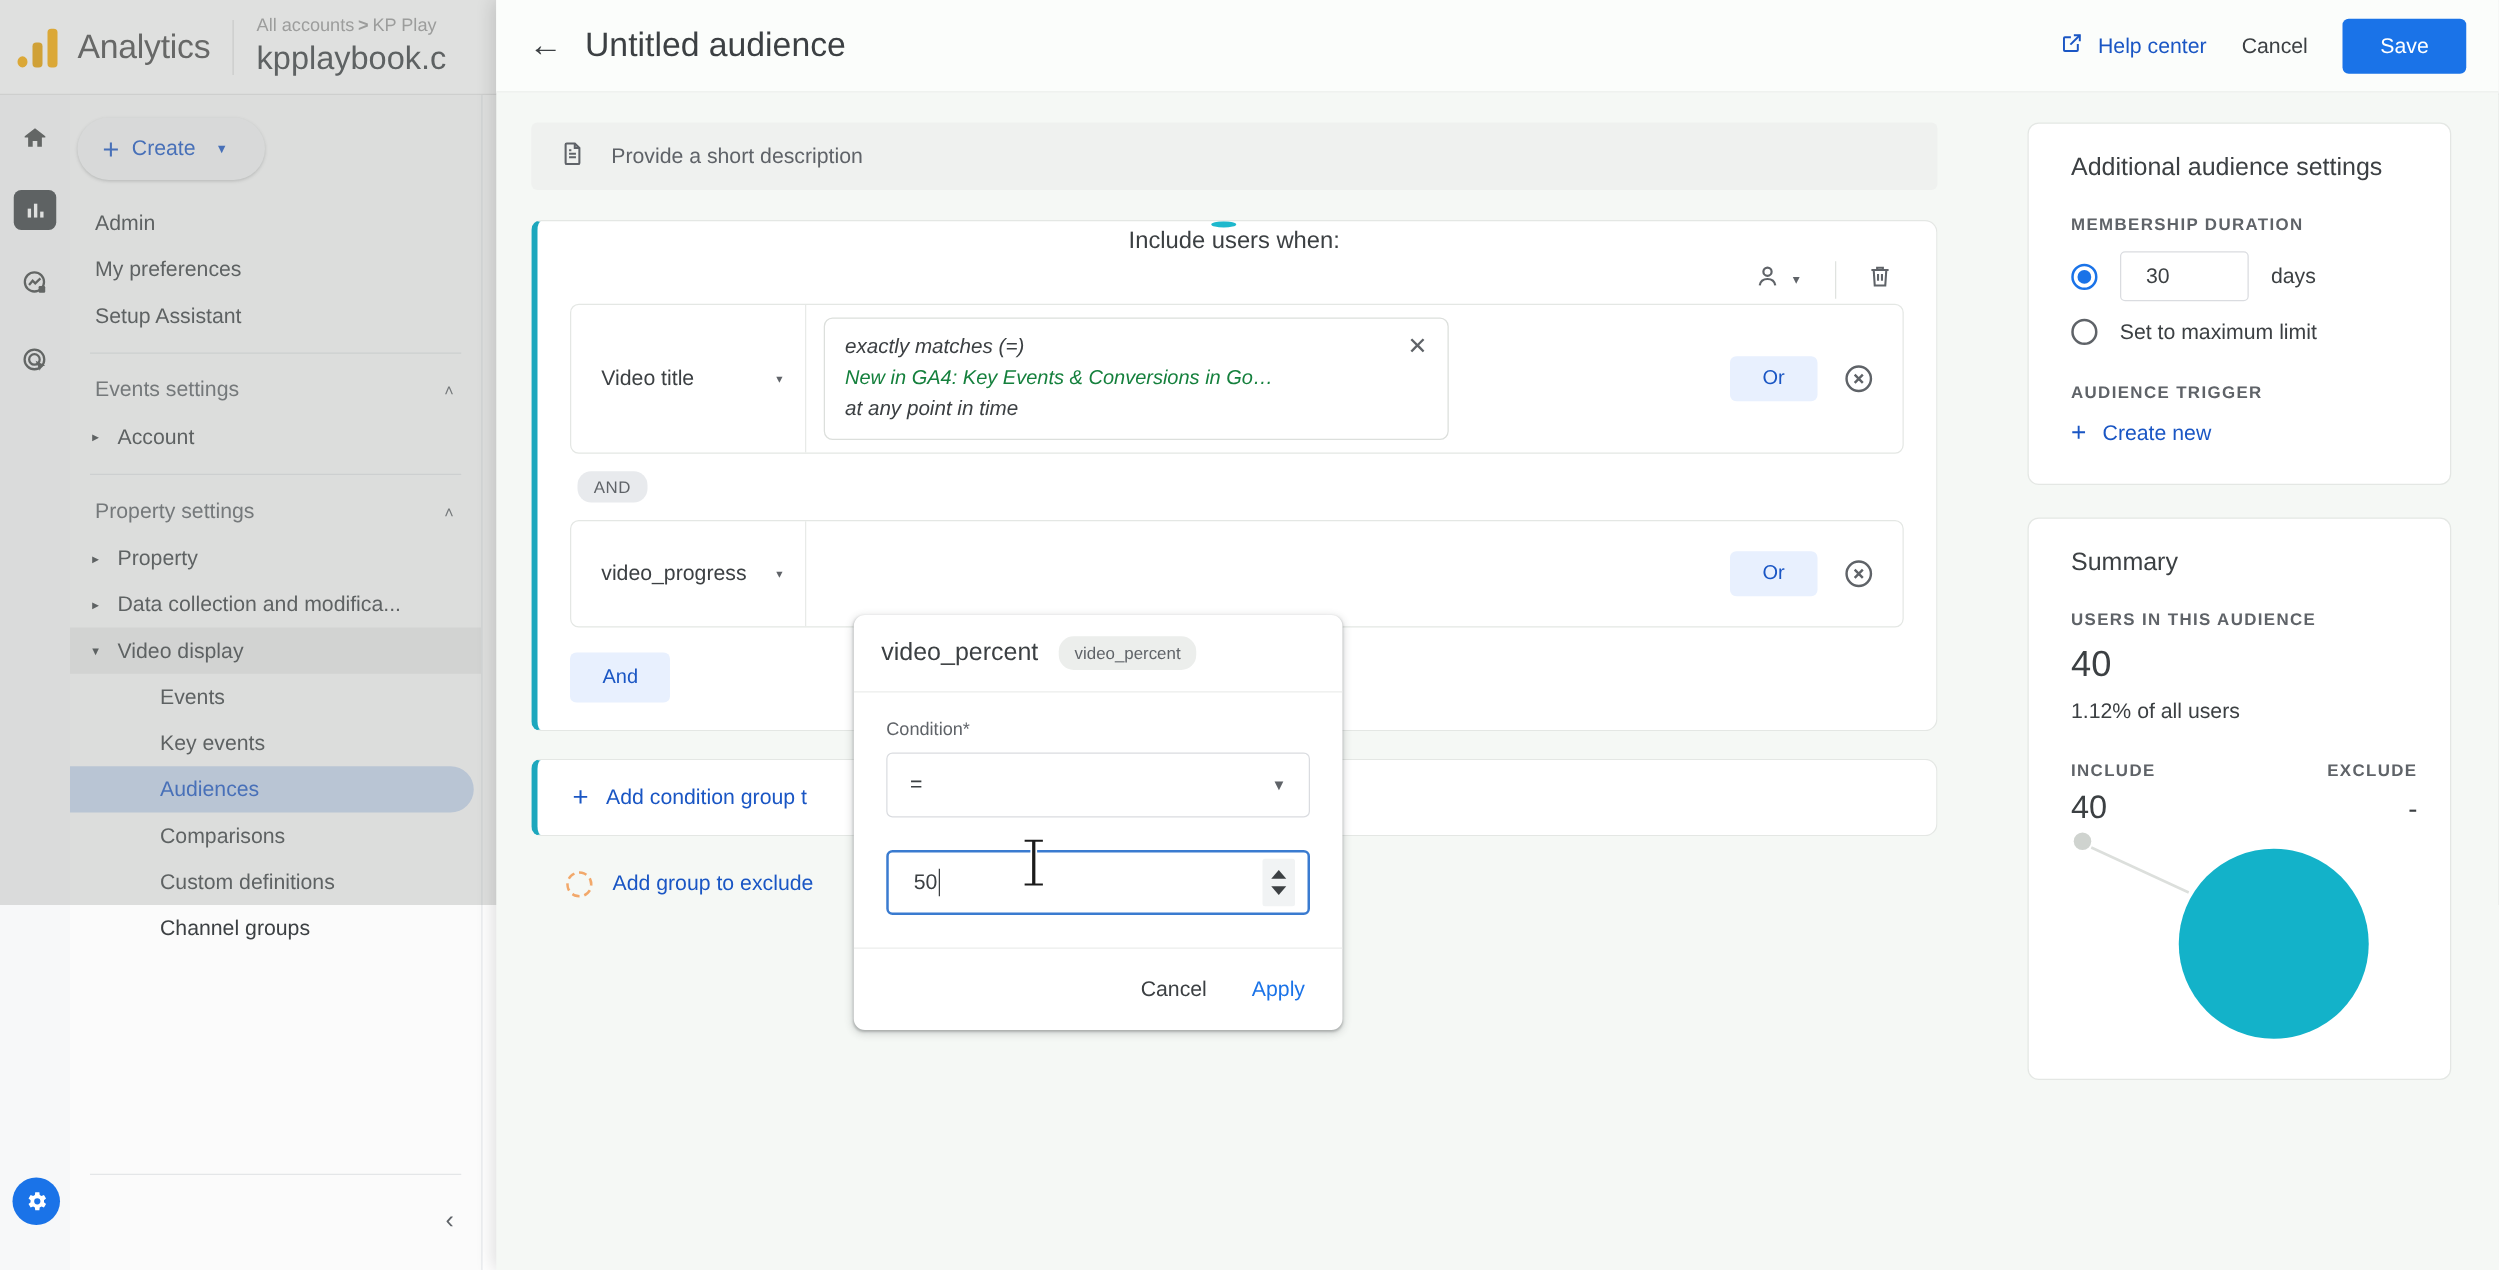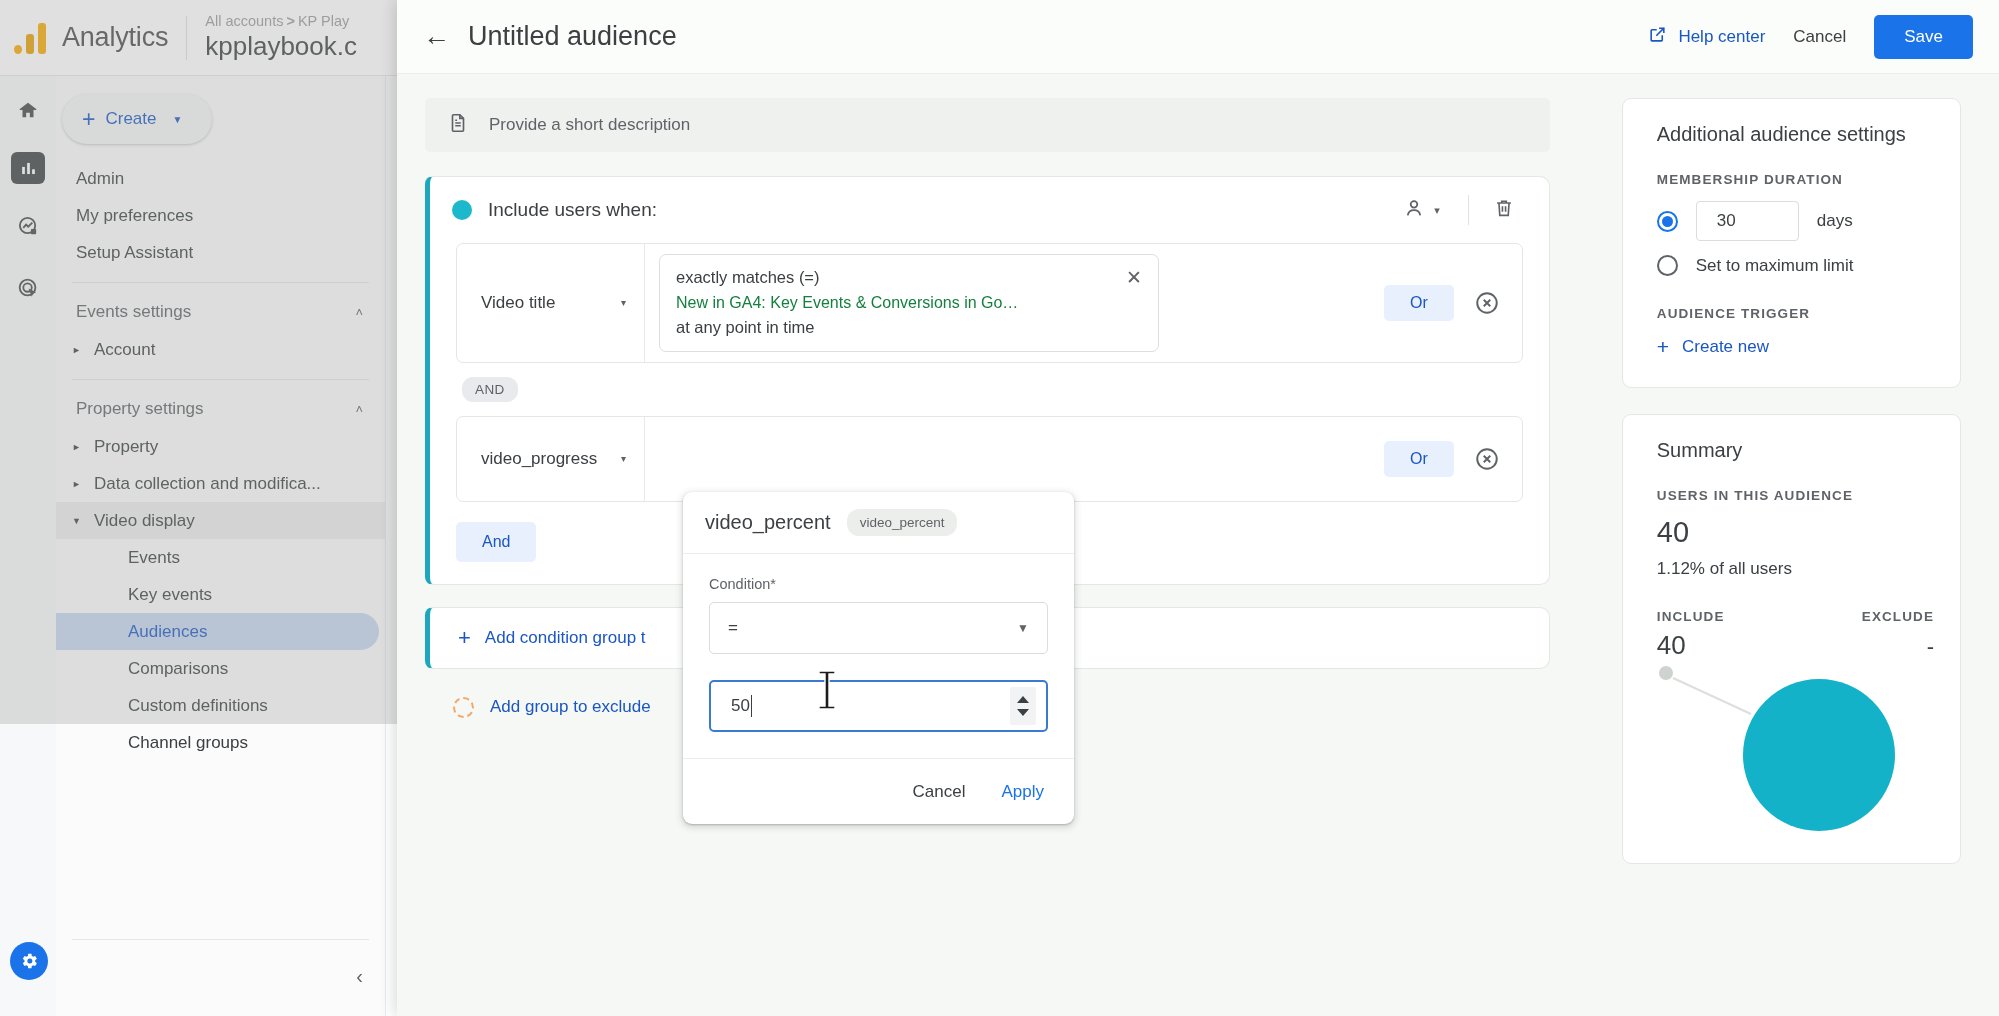--- a/index.html
+++ b/index.html
@@ -116,21 +116,21 @@
 
   .desc-box {
     height: 54px; background: #eff1ef; border-radius: 5px; display: flex; align-items: center;
     gap: 20px; padding: 0 22px; color: #5f6368; font-size: 17px; margin-bottom: 24px; cursor: text;
   }
 
   .include-card {
     background: #fff; border-radius: 8px 10px 10px 8px; border: 1px solid #e4e7e4;
     border-left: 5px solid #1ca7bd; position: relative; overflow: hidden;
   }
-  .include-head { height: 66px; display: flex; align-items: center; padding: 0 26px 0 22px; }
+  .include-head { height: 66px; display: flex; align-items: center; padding: 0 26px 0 22px; flex-direction: column; }
   .dot-teal { width: 20px; height: 20px; border-radius: 50%; background: #1eb8cd; margin-right: 16px; }
   .include-head .label { font-size: 19px; color: #3c4043; font-weight: 500; }
   .include-head .tools { margin-left: auto; display: flex; align-items: center; gap: 0; }
   .scope-btn { display: flex; align-items: center; gap: 9px; color: #5f6368; padding: 6px 12px; cursor: pointer; }
   .vline { width: 1px; height: 30px; background: #e0e3e0; margin: 0 16px; }
   .trash-btn { color: #5f6368; padding: 6px 8px; cursor: pointer; }
 
   .cond-wrap { padding: 0 26px 22px 26px; }
   .cond-row {
     border: 1px solid #e4e7e4; border-radius: 7px; display: flex; align-items: stretch;
@@ -139,21 +139,21 @@
   .cond-dim {
     width: 188px; display: flex; align-items: center; justify-content: space-between;
     padding: 0 18px 0 24px; font-size: 17px; color: #3c4043; border-right: 1px solid #e8eae8; cursor: pointer;
   }
   .cond-dim .cd-caret { font-size: 10px; color: #5f6368; }
   .cond-val { flex: 1; display: flex; align-items: center; padding: 10px 14px; }
   .chipbox {
     border: 1px solid #dcdfdc; border-radius: 7px; padding: 10px 16px; min-width: 500px;
     display: flex; align-items: flex-start; gap: 14px; cursor: pointer;
   }
-  .chipbox .lines { flex: 1; }
+  .chipbox .lines { flex: 1; font-style: italic; }
   .chipbox .l1 { font-size: 16.5px; color: #3c4043; line-height: 1.55; }
   .chipbox .l2 { font-size: 16px; color: #15803d; line-height: 1.55; white-space: nowrap; overflow: hidden; text-overflow: ellipsis; max-width: 470px; }
   .chipbox .l3 { font-size: 16.5px; color: #3c4043; line-height: 1.55; }
   .chipbox .xbtn { font-size: 19px; color: #5f6368; line-height: 1.4; cursor: pointer; }
   .cond-tail { display: flex; align-items: center; gap: 20px; padding: 0 22px 0 10px; }
   .or-btn {
     background: #e8f0fe; color: #1a56c4; font-size: 16px; font-weight: 500;
     padding: 9px 26px; border-radius: 5px; border: none; cursor: pointer;
   }
   .circ-x { color: #5f6368; cursor: pointer; display: flex; }

